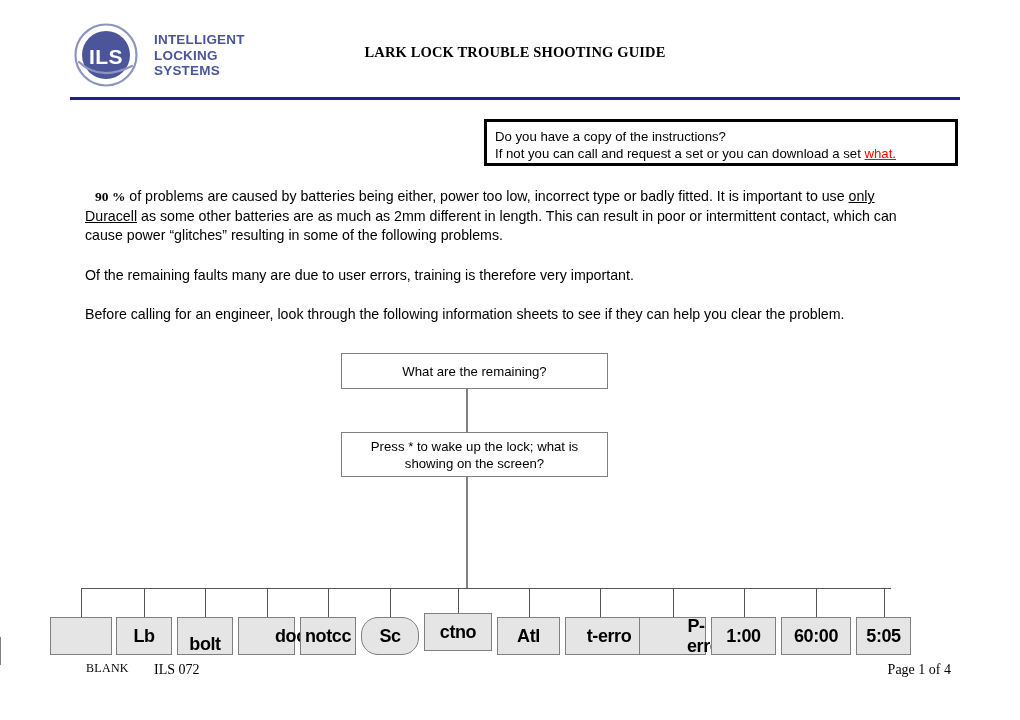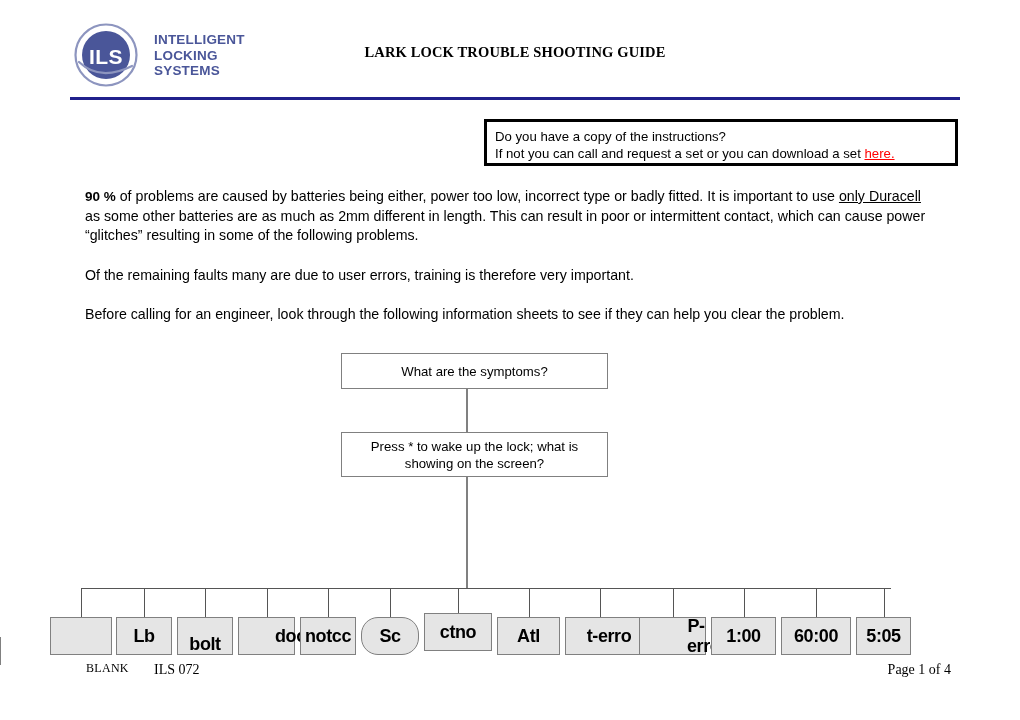--- a/index.html
+++ b/index.html
@@ -99,23 +99,24 @@
     top: 187px;
     width: 845px;
   }
   #body-copy p {
     margin: 0 0 20px 0;
     font-size: 14.2px;
     line-height: 19.5px;
   }
   #body-copy p:last-child { margin-bottom: 0; }
   .pct-bold {
-    font-family: Liberation Sans, sans-serif;
+    font-family: Liberation Serif, serif;
     font-weight: bold;
     font-size: 13.5px;
+    margin-left: 10px;
   }
   .u-line { text-decoration: underline; }
 
   
   #flowchart {
     position: absolute;
     left: 0;
     top: 0;
     width: 1020px;
     height: 720px;
@@ -267,32 +268,32 @@
       <div>SYSTEMS</div>
     </div>
   </div>
 
   <div id="doc-title">LARK LOCK TROUBLE SHOOTING GUIDE</div>
   <div id="header-rule"></div>
 </div>
 
 <div id="instructions-box">
   <div class="line">Do you have a copy of the instructions?</div>
-  <div class="line"><span>If not you can call and request a set or you can download a set </span><a class="red-link" href="#">here.</a></div>
+  <div class="line"><span>If not you can call and request a set or you can download a set </span><a class="red-link" href="#">what.</a></div>
 </div>
 
 <div id="body-copy">
   <p><span class="pct-bold">90 %</span><span> of problems are caused by batteries being either, power too low, incorrect type or badly fitted.  It is important to use </span><span class="u-line">only Duracell</span><span> as some other batteries are as much as 2mm different in length.  This can result in poor or intermittent contact, which can cause power “glitches” resulting in some of the following problems.</span></p>
   <p>Of the remaining faults many are due to user errors, training is therefore very important.</p>
   <p>Before calling for an engineer, look through the following information sheets to see if they can help you clear the problem.</p>
 </div>
 
 <div id="flowchart">
 
-  <div class="fc-box" id="box-symptoms">What are the symptoms?</div>
+  <div class="fc-box" id="box-symptoms">What are the remaining?</div>
 
   <div class="fc-line" id="line-sym-press"></div>
 
   <div class="fc-box" id="box-press">Press * to wake up the lock; what is showing on the screen?</div>
 
   <div class="fc-line" id="line-press-bus"></div>
   <div class="fc-line" id="bus-line"></div>
 
   <div id="terminal-row"></div>
 <div class="drop-leg" style="left: 81px; top: 588px; height: 29px;"></div>

